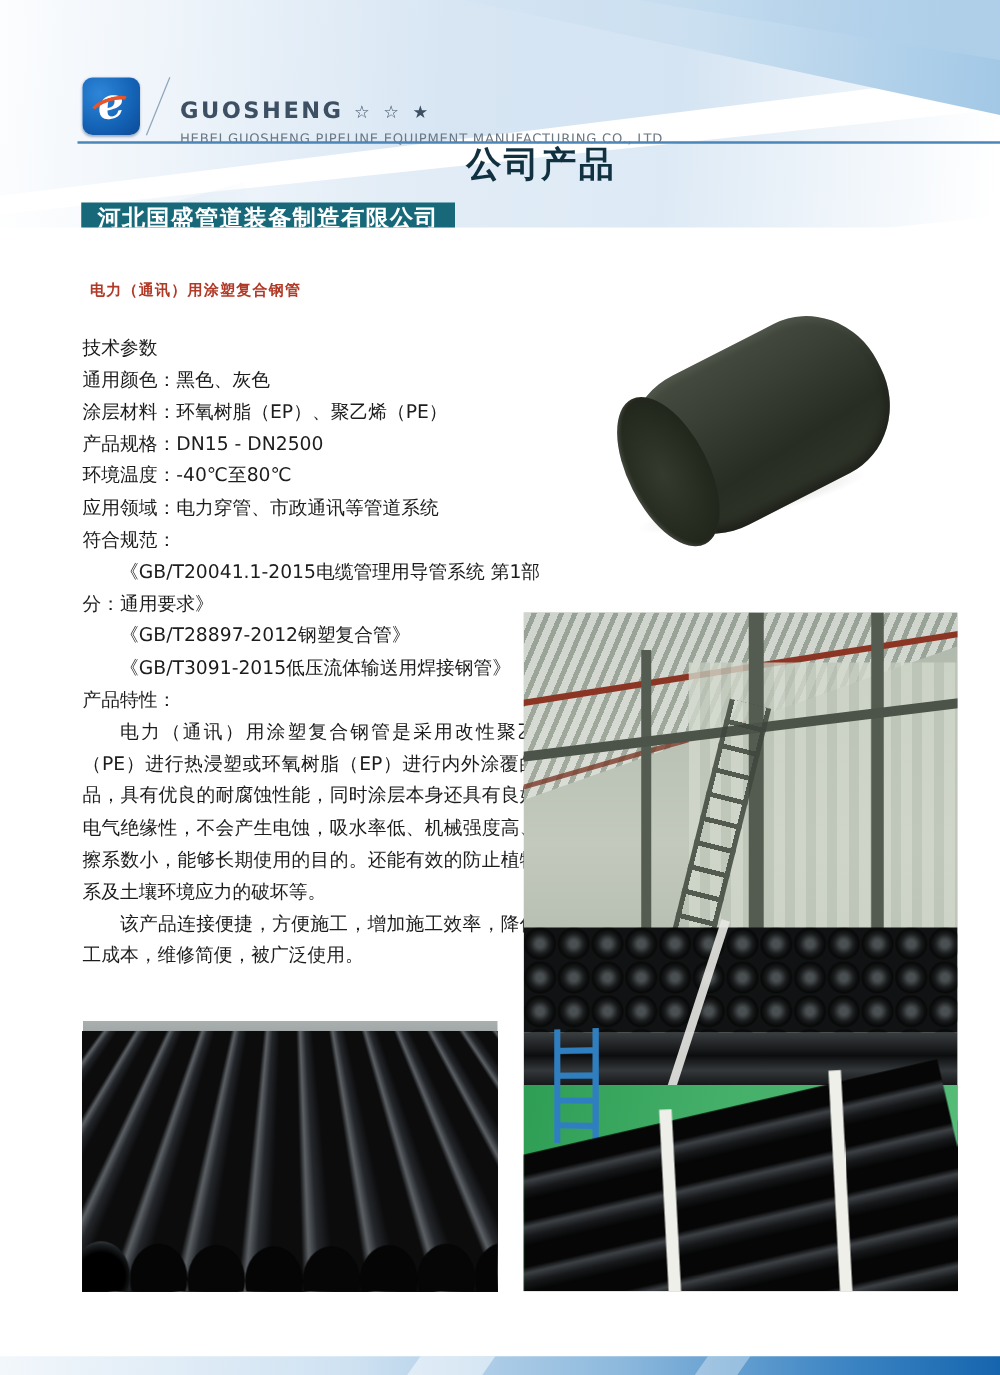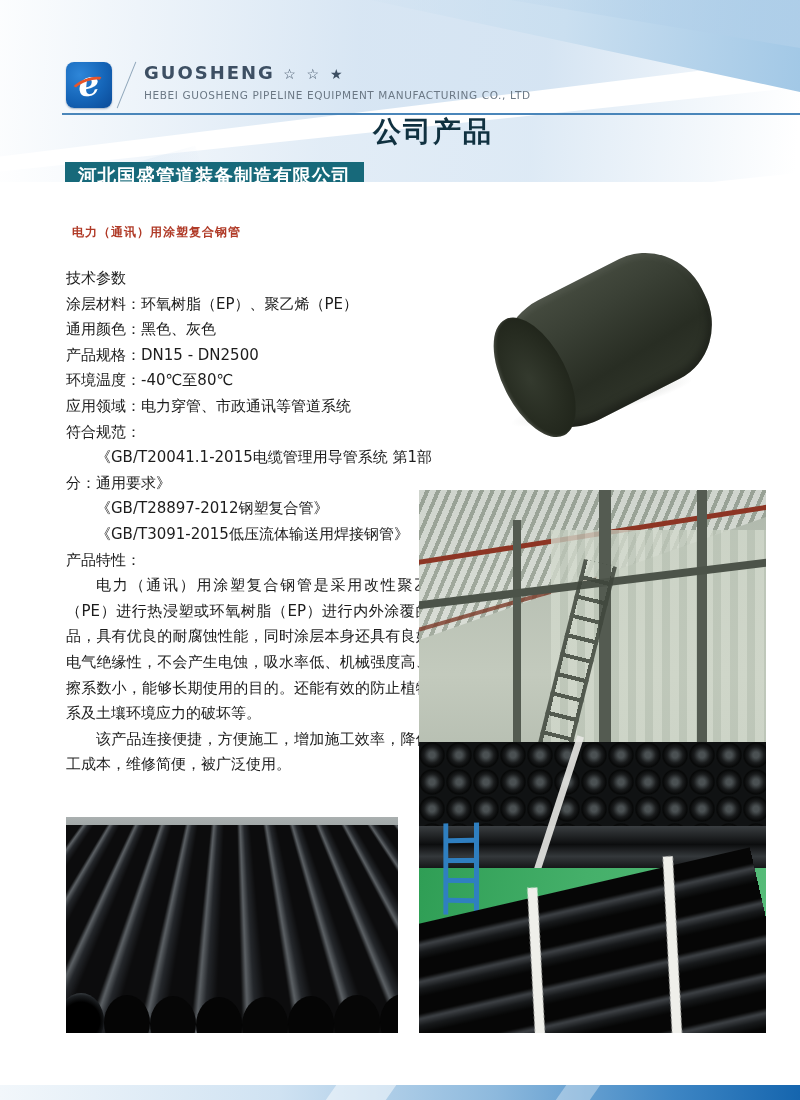--- a/index.html
+++ b/index.html
@@ -27,21 +27,21 @@
   .logo { position:absolute; left:0; top:2px; width:46px; height:46px; border-radius:8px;
           background:radial-gradient(circle at 30% 28%, #2e86d8 0%, #1565b8 55%, #0b4a97 100%);
           box-shadow:0 1px 2px rgba(0,40,90,.35); }
   .logo-e { position:absolute; left:50%; top:50%; transform:translate(-52%,-54%) rotate(-8deg);
             font-family:"DejaVu Serif","Liberation Serif",serif; font-style:italic; font-weight:bold;
             font-size:34px; color:#ffffff; line-height:1; }
   .logo-swirl { position:absolute; left:5px; top:16px; width:36px; height:17px; border:3px solid transparent;
                 border-top-color:#e8552a; border-radius:50%; transform:rotate(-18deg); }
   .slash { position:absolute; left:60px; top:0; width:1px; height:50px; background:#8fa6ba; transform:rotate(22deg); }
   .brand-text { position:absolute; left:78px; top:2px; }
-  .brand-name { font-size:18px; font-weight:bold; letter-spacing:2px; color:#3d4f63; line-height:22px; }
+  .brand-name { font-size:18px; font-weight:bold; letter-spacing:2px; color:#3d4f63; line-height:22px;margin-top:16px; }
   .brand-stars { font-size:14px; color:#3d4f63; letter-spacing:3px; }
   .brand-en { margin-top:4px; font-size:10.5px; letter-spacing:.6px; color:#6b7885; }
 
   .hero-rule { position:absolute; left:62px; top:113px; width:738px; height:2px; background:#4a86ba; }
 
   .bar-row { position:absolute; left:65px; top:118px; height:27px; }
   .cn-bar { display:inline-block; vertical-align:top; height:27px; line-height:27px; padding:0 13px;
             background:#17697a; color:#ffffff; font-size:18.5px; font-weight:bold; letter-spacing:1px;margin-top:44px; }
   .page-tag { display:inline-block; vertical-align:top; height:27px; line-height:27px; margin-left:4px;
               color:#103140; font-size:28px; font-weight:bold; letter-spacing:2px; }
@@ -156,22 +156,22 @@
     <div class="bar-row">
       <span class="cn-bar">河北国盛管道装备制造有限公司</span>
       <span class="page-tag">公司产品</span>
     </div>
   </div>
 
   <div class="subtitle">电力（通讯）用涂塑复合钢管</div>
 
   <div class="text-col">
     <p>技术参数</p>
+    <p>通用颜色：黑色、灰色</p>
     <p>涂层材料：环氧树脂（EP）、聚乙烯（PE）</p>
-    <p>通用颜色：黑色、灰色</p>
     <p>产品规格：DN15 - DN2500</p>
     <p>环境温度：-40℃至80℃</p>
     <p>应用领域：电力穿管、市政通讯等管道系统</p>
     <p>符合规范：</p>
     <p class="indent">《GB/T20041.1-2015电缆管理用导管系统 第1部分：通用要求》</p>
     <p class="indent">《GB/T28897-2012钢塑复合管》</p>
     <p class="indent">《GB/T3091-2015低压流体输送用焊接钢管》</p>
     <p>产品特性：</p>
     <p class="indent just">电力（通讯）用涂塑复合钢管是采用改性聚乙烯（PE）进行热浸塑或环氧树脂（EP）进行内外涂覆的产品，具有优良的耐腐蚀性能，同时涂层本身还具有良好的电气绝缘性，不会产生电蚀，吸水率低、机械强度高、摩擦系数小，能够长期使用的目的。还能有效的防止植物根系及土壤环境应力的破坏等。</p>
     <p class="indent just">该产品连接便捷，方便施工，增加施工效率，降低施工成本，维修简便，被广泛使用。</p>

